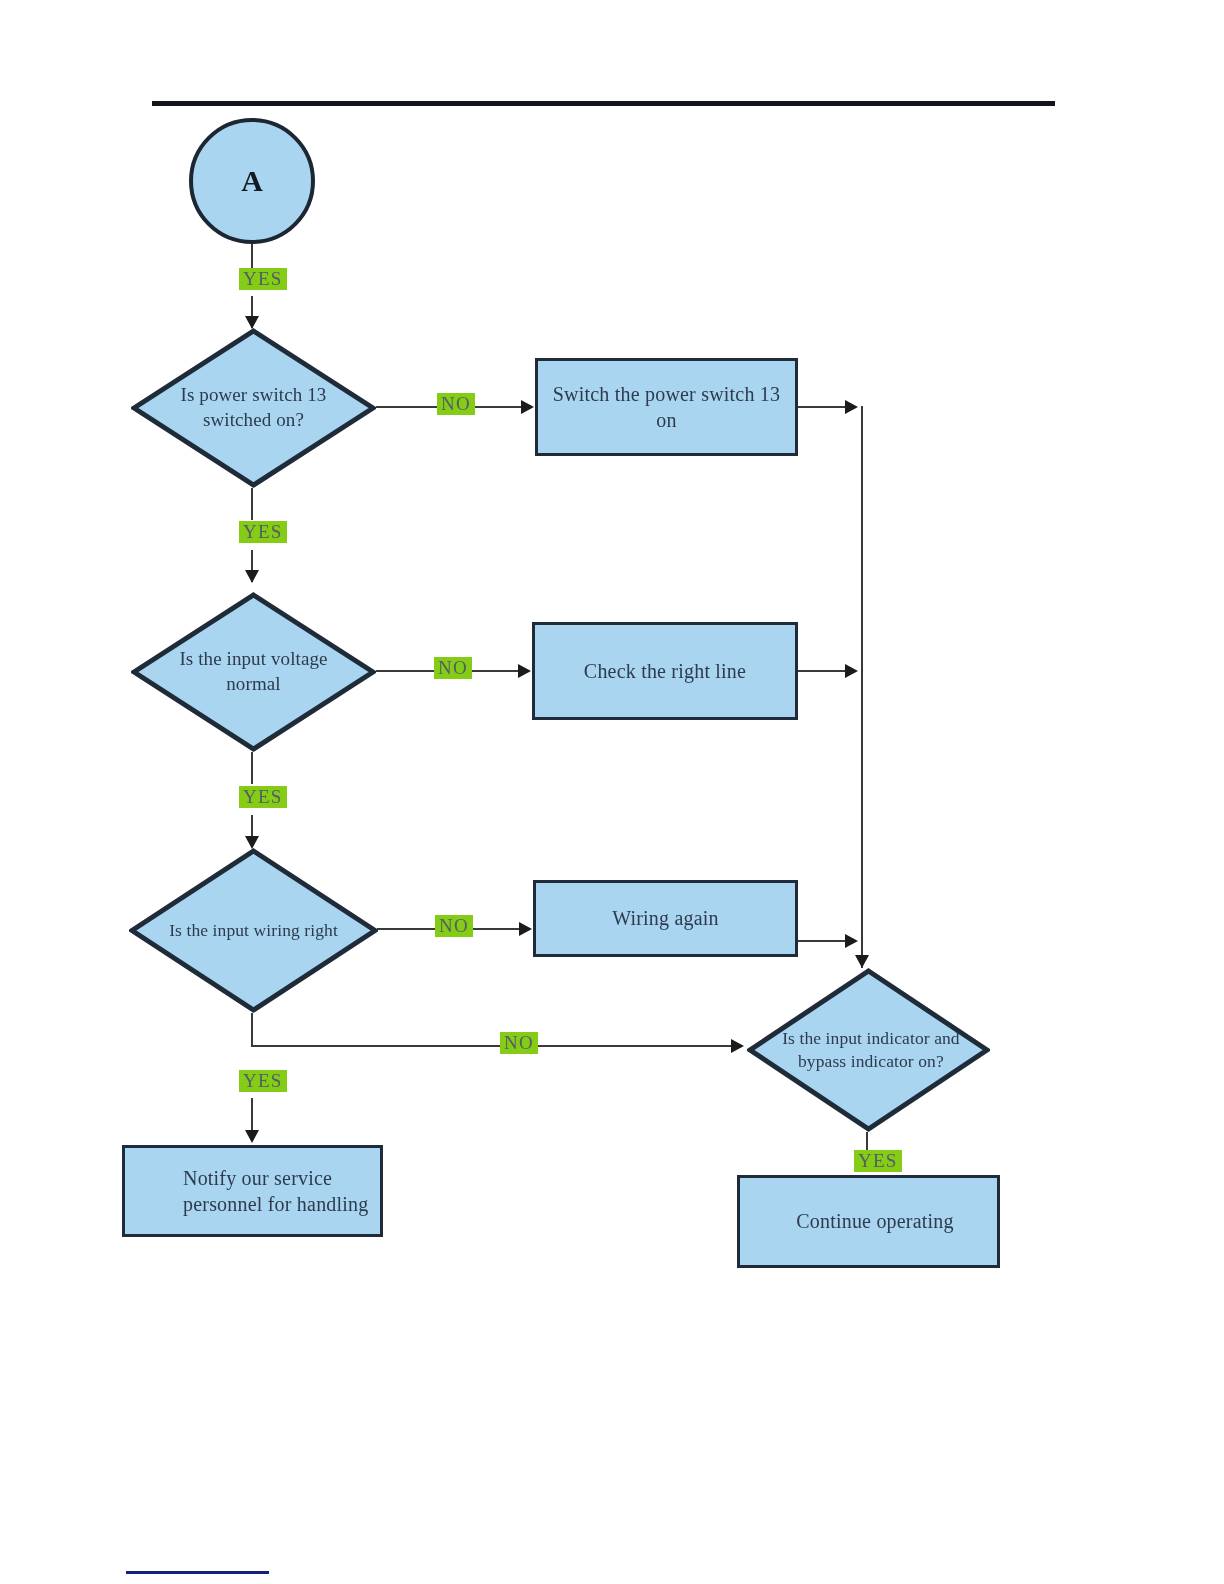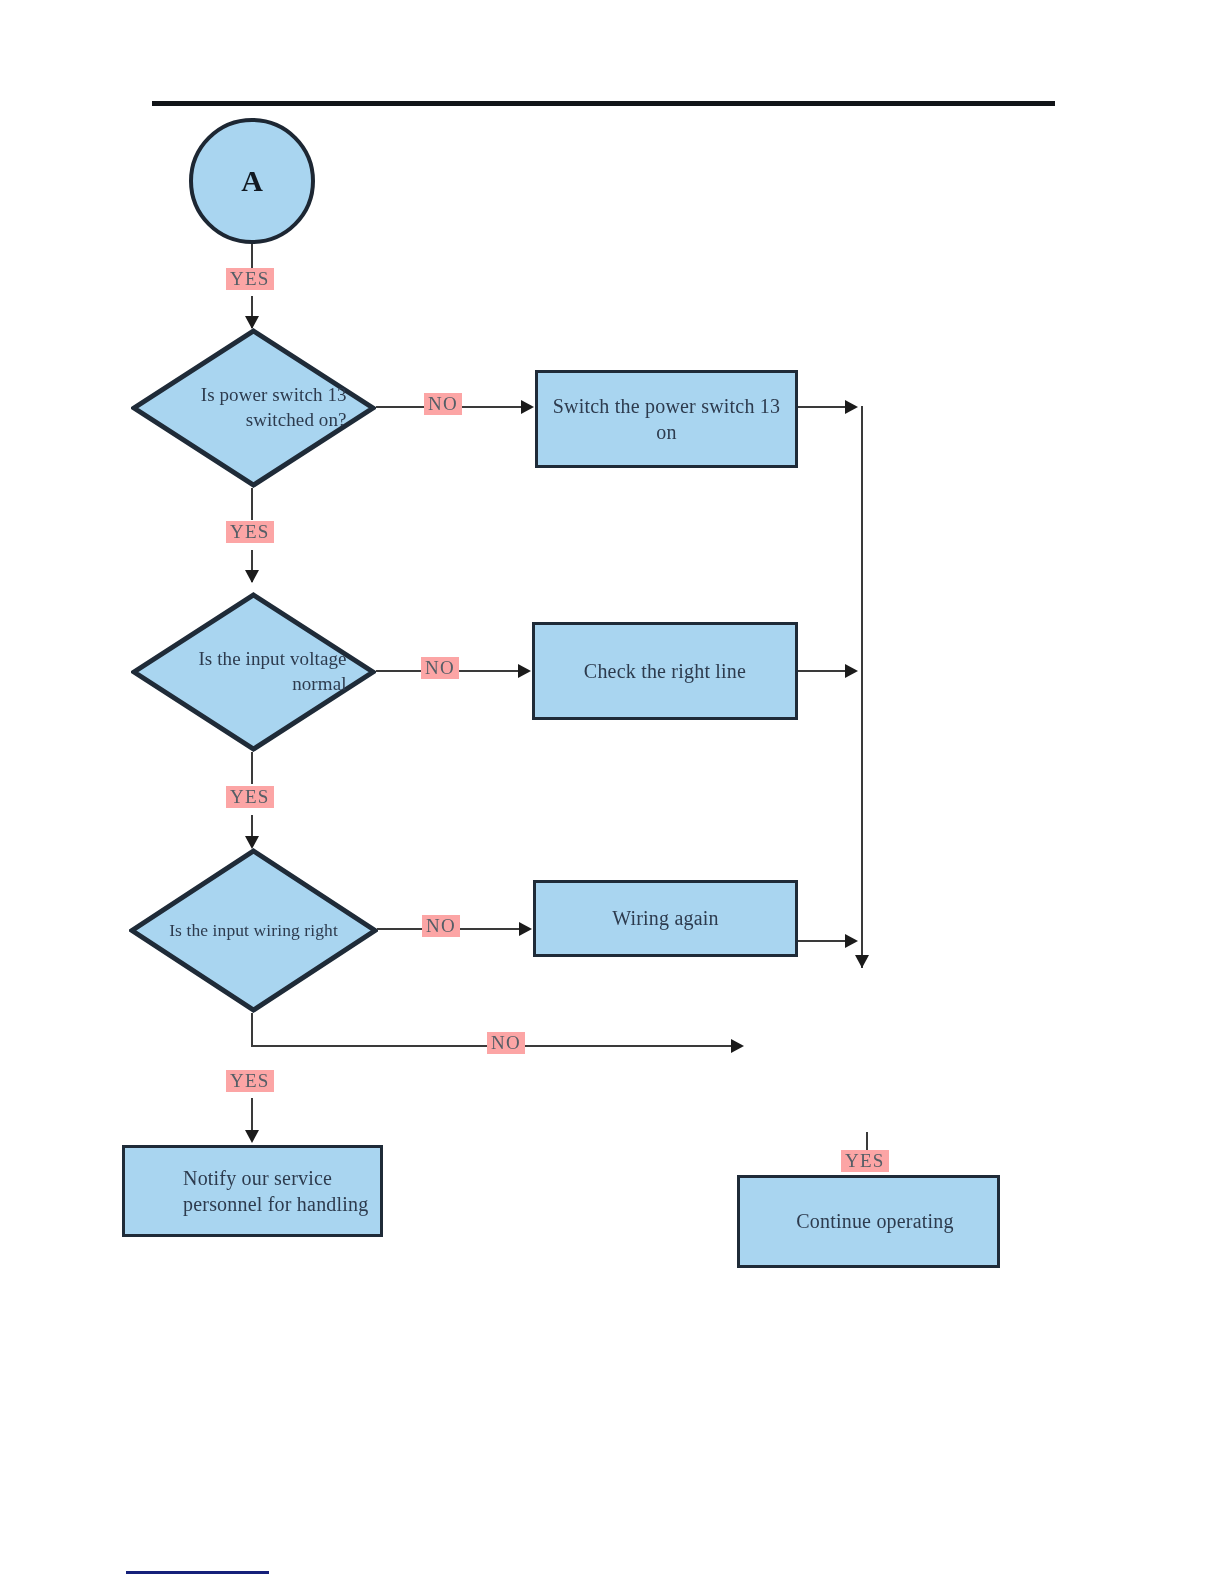--- a/index.html
+++ b/index.html
@@ -89,21 +89,21 @@
     left: 12%;
     top: 0;
     width: 76%;
     height: 100%;
     display: flex;
     align-items: center;
     justify-content: flex-start;
     font-size: 19px;
     line-height: 1.30;
     color: #2d3b4e;
-    text-align: right;
+    text-align: center;
     letter-spacing: .1px;
   }
   .diamond-label.center { justify-content: center; text-align: left; }
   .diamond-label.small { font-size: 17.5px; }
 
   
   .conn {
     position: absolute;
     background: #3a3a3a;
   }
@@ -123,24 +123,25 @@
     border-top: 7px solid transparent;
     border-bottom: 7px solid transparent;
     border-left: 13px solid #1b1b1b;
   }
 
   .edge-label {
     position: absolute;
     font-size: 19px;
     color: #555e66;
     letter-spacing: 1.2px;
-    background: #fca5a5;
+    background: #84cc16;
     padding: 0 4px;
     font-family: "Liberation Serif", "DejaVu Serif", serif;
     white-space: nowrap;
+    margin-left: 13px;
   }
 </style>
 </head>
 <body>
 
 <div id="page">
 
   <div class="top-rule"></div>
 
   <div class="node circle" style="left:189px; top:118px; width:126px; height:126px;">
@@ -158,21 +159,21 @@
         <polygon points="122.5,3 242,80 122.5,157 3,80" fill="#a9d5f0" stroke="#1f2b38" stroke-width="5"></polygon>
       </svg>
     </div>
     <div class="diamond-label">Is power switch 13 switched on?</div>
   </div>
 
   <div class="conn h" style="left:376px; top:406px; width:150px;"></div>
   <div class="edge-label" style="left:424px; top:393px;">NO</div>
   <div class="arrow-right" style="left:521px; top:400px;"></div>
 
-  <div class="node rect" style="left:535px; top:358px; width:263px; height:98px;margin-top:12px;">
+  <div class="node rect" style="left:535px; top:358px; width:263px; height:98px;">
     <span class="txt">Switch the power switch 13 on</span>
   </div>
 
   <div class="conn h" style="left:798px; top:406px; width:52px;"></div>
   <div class="arrow-right" style="left:845px; top:400px;"></div>
 
   <div class="conn v" style="left:251px; top:488px; height:32px;"></div>
   <div class="edge-label" style="left:226px; top:521px;">YES</div>
   <div class="conn v" style="left:251px; top:550px; height:32px;"></div>
   <div class="arrow-down" style="left:245px; top:570px;"></div>
@@ -223,20 +224,28 @@
   <div class="arrow-right" style="left:845px; top:934px;"></div>
 
   <div class="conn v" style="left:861px; top:406px; height:562px;"></div>
   <div class="arrow-down" style="left:855px; top:955px;"></div>
 
   <div class="conn v" style="left:251px; top:1013px; height:33px;"></div>
   <div class="conn h" style="left:251px; top:1045px; width:483px;"></div>
   <div class="edge-label" style="left:487px; top:1032px;">NO</div>
   <div class="arrow-right" style="left:731px; top:1039px;"></div>
 
+  <div class="diamond-wrap" style="left:747px; top:968px; width:243px; height:164px;">
+    <div class="diamond-shape">
+      <svg viewBox="0 0 243 164" preserveAspectRatio="none">
+        <polygon points="121.5,3 240,82 121.5,161 3,82" fill="#a9d5f0" stroke="#1f2b38" stroke-width="5"></polygon>
+      </svg>
+    </div>
+    <div class="diamond-label small" style="left:10%; width:82%;">Is the input indicator and bypass indicator on?</div>
+  </div>
 
   <div class="edge-label" style="left:226px; top:1070px;">YES</div>
   <div class="conn v" style="left:251px; top:1098px; height:38px;"></div>
   <div class="arrow-down" style="left:245px; top:1130px;"></div>
 
   <div class="node rect left-align" style="left:122px; top:1145px; width:261px; height:92px;padding-left:32px;">
     <span class="txt">Notify our service personnel for handling</span>
   </div>
 
   <div class="conn v" style="left:866px; top:1132px; height:22px;"></div>

